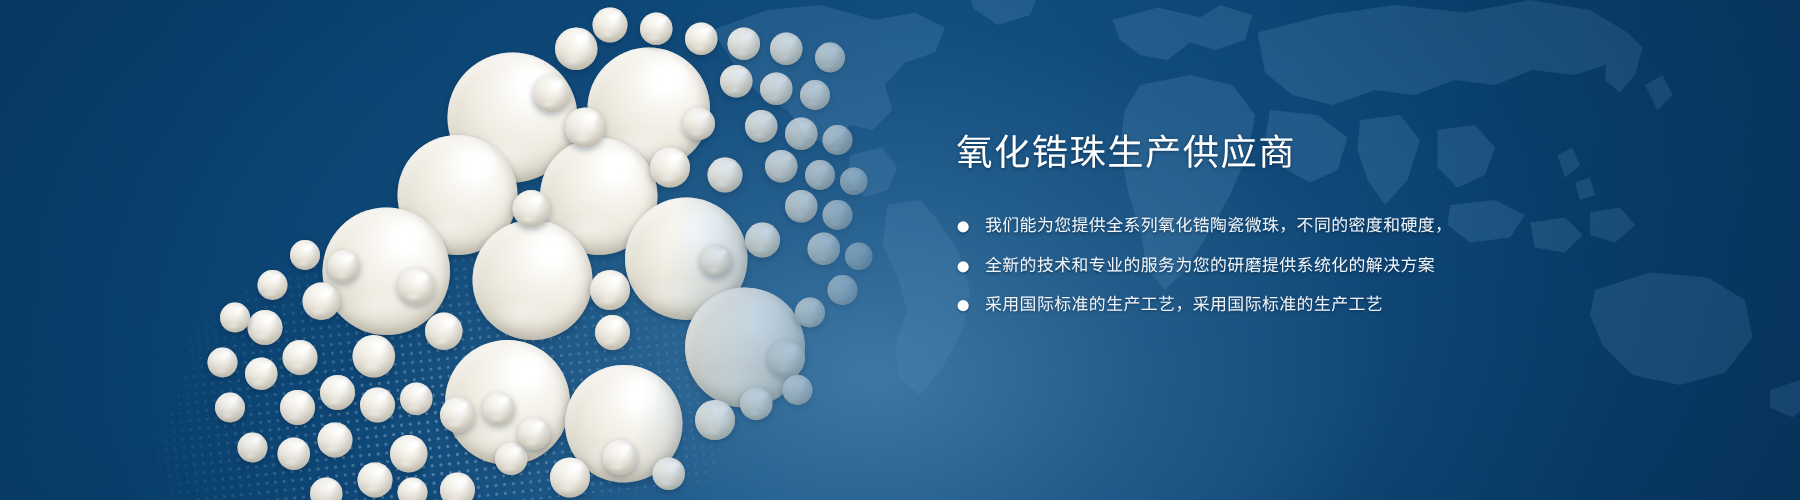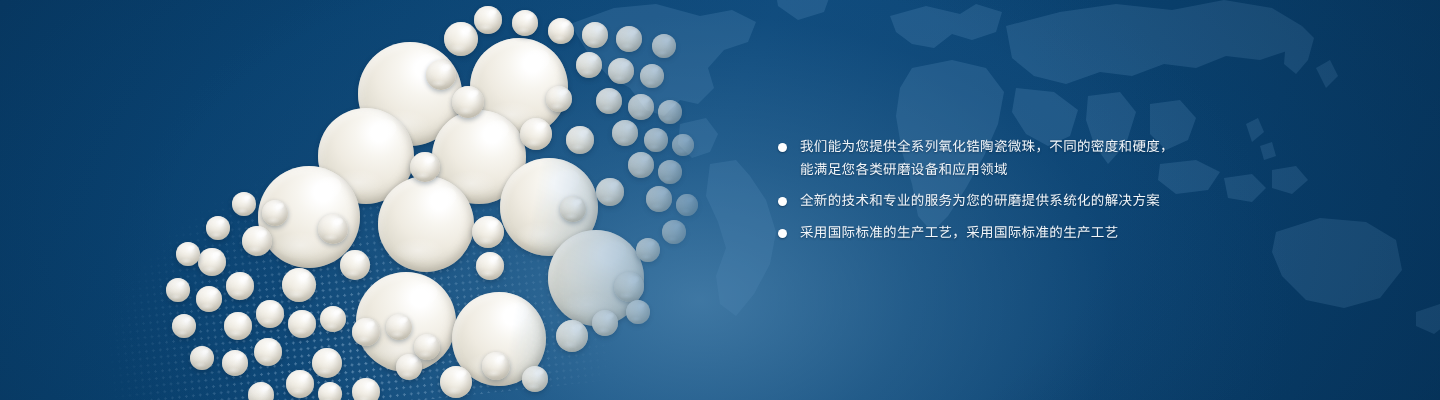--- a/index.html
+++ b/index.html
@@ -94,21 +94,21 @@
     margin:0;
     font-size:29px;
     line-height:34px;
     font-weight:400;
     letter-spacing:1.2px;
     color:#ffffff;
     text-shadow:0 1px 3px rgba(2,26,50,.55);
     white-space:nowrap;
   }
   .bullets{
-    list-style:none;margin:12px;padding:0;
+    list-style:none;margin:0;padding:0;
     margin-top:30px;
   }
   .bullet{
     position:relative;
     padding-left:23px;
     margin-bottom:9px;
     font-size:13.5px;
     line-height:22.5px;
     letter-spacing:.35px;
     color:#f2f6fa;
@@ -251,27 +251,27 @@
       <span class="bead" style="left:522px;top:366px;width:26px;height:26px;"></span>
       <span class="bead" style="left:592px;top:310px;width:26px;height:26px;"></span>
       <span class="bead" style="left:626px;top:300px;width:24px;height:24px;"></span>
     </div>
   </div>
 
   <div class="bg-vignette"></div>
 
   <div class="copy">
 
+    <h1 class="headline">氧化锆珠生产供应商</h1>
 
     <ul class="bullets">
 
       <li class="bullet">
         <span class="bullet-dot"></span>
         <span class="bullet-text">我们能为您提供全系列氧化锆陶瓷微珠，不同的密度和硬度，</span>
-        <span class="bullet-text">能满足您各类研磨设备和应用领域</span>
       </li>
 
       <li class="bullet">
         <span class="bullet-dot"></span>
         <span class="bullet-text">全新的技术和专业的服务为您的研磨提供系统化的解决方案</span>
       </li>
 
       <li class="bullet">
         <span class="bullet-dot"></span>
         <span class="bullet-text">采用国际标准的生产工艺，采用国际标准的生产工艺</span>

